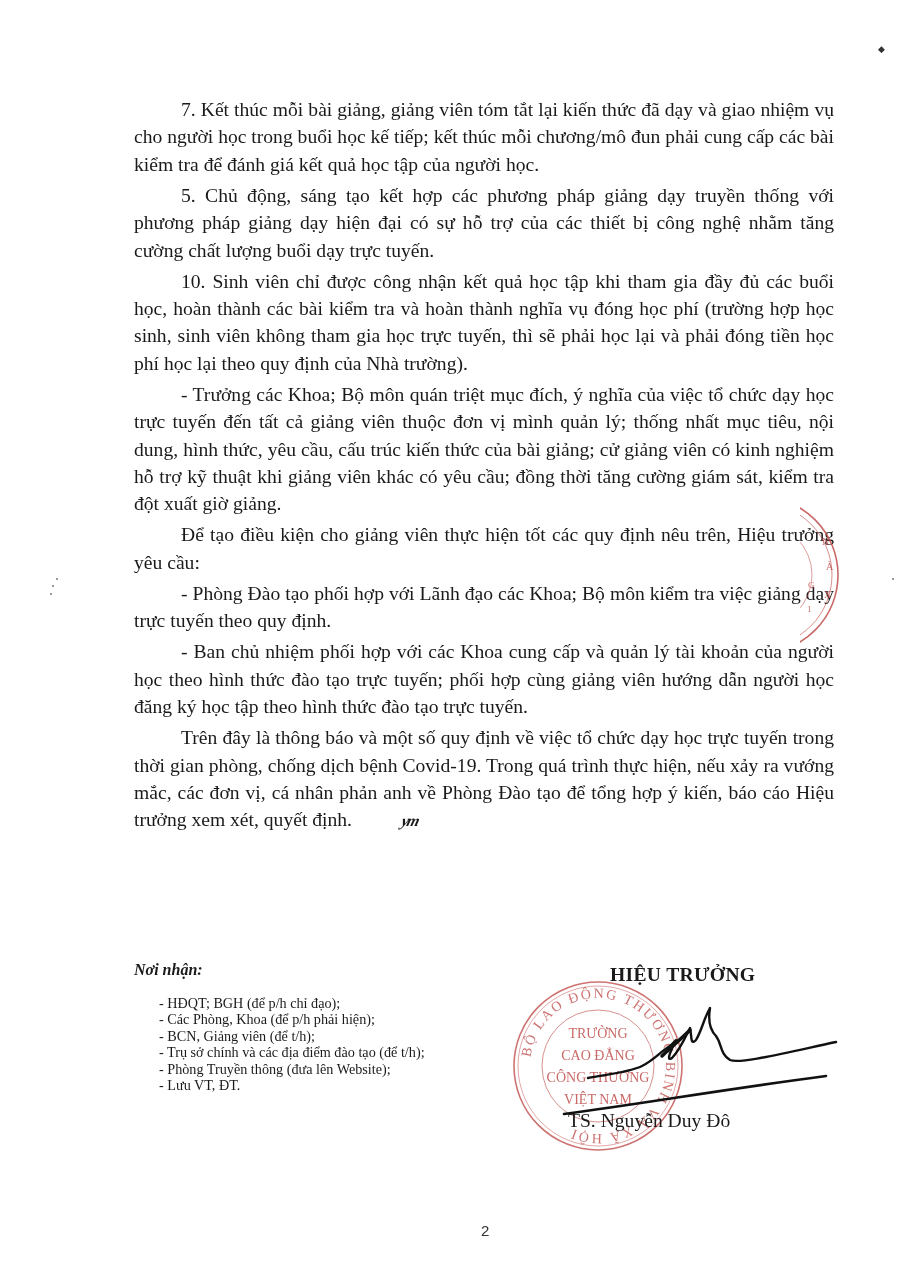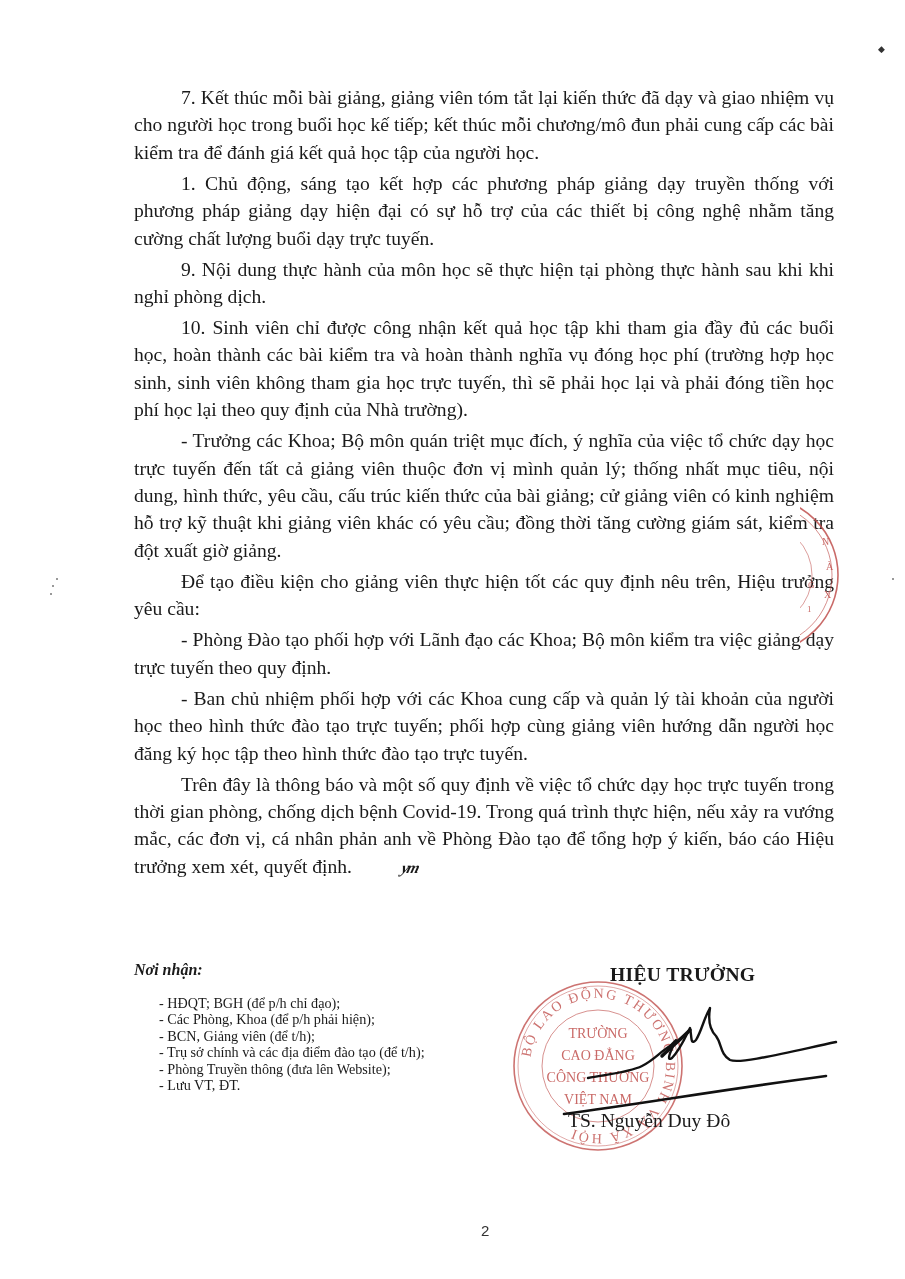--- a/index.html
+++ b/index.html
@@ -2,21 +2,21 @@
 <html><head>
 <meta charset="utf-8">
 <style>
   html, body { margin: 0; padding: 0; }
   body {
     width: 905px; height: 1279px; background: #ffffff; position: relative; overflow: hidden;
     font-family: "Liberation Serif", "DejaVu Serif", serif; color: #1a1a1a;
   }
   .page { position: absolute; left: 0; top: 0; width: 905px; height: 1279px; }
   .body-text {
-    position: absolute; left: 134px; top: 84px; width: 700px;
+    position: absolute; left: 134px; top: 96px; width: 700px;
     font-size: 19.6px; line-height: 27.4px; text-align: justify;
   }
   .body-text p { margin: 0 0 3.6px 0; text-indent: 47px; }
   .initials { display: inline-block; font-style: italic; font-weight: bold; font-size: 16px; transform: skewX(-15deg); margin-left: 3px; letter-spacing: -2px; }
   .recipients { position: absolute; left: 134px; top: 962px; font-size: 14.2px; line-height: 16.5px; }
   .recipients .rtitle { font-weight: bold; font-style: italic; font-size: 16px; margin-bottom: 1px; }
   .recipients ul { list-style: none; margin: 16px; padding: 0 0 0 9px; }
   .sign-block { position: absolute; left: 560px; top: 960px; width: 260px; }
   .sign-title { position: absolute; left: 38px; top: 4px; font-weight: bold; font-size: 19.6px; letter-spacing: 0.3px; white-space: nowrap; margin-left: 12px; }
   .signer { position: absolute; left: 8px; top: 150px; font-weight: normal; font-size: 19.6px; white-space: nowrap; }
@@ -33,22 +33,21 @@
 <div class="page">
 
   <div class="corner-mark">◆</div>
   <div class="speck" style="left:52px;top:585px"></div>
   <div class="speck" style="left:56px;top:578px"></div>
   <div class="speck" style="left:50px;top:593px"></div>
   <div class="speck" style="left:892px;top:578px"></div>
 
   <div class="body-text">
     <p>7. Kết thúc mỗi bài giảng, giảng viên tóm tắt lại kiến thức đã dạy và giao nhiệm vụ cho người học trong buổi học kế tiếp; kết thúc mỗi chương/mô đun phải cung cấp các bài kiểm tra để đánh giá kết quả học tập của người học.</p>
-    <p>1. Chủ động, sáng tạo kết hợp các phương pháp giảng dạy truyền thống với phương pháp giảng dạy hiện đại có sự hỗ trợ của các thiết bị công nghệ nhằm tăng cường chất lượng buổi dạy trực tuyến.</p>
-    <p>9. Nội dung thực hành của môn học sẽ thực hiện tại phòng thực hành sau khi khi nghỉ phòng dịch.</p>
+    <p>5. Chủ động, sáng tạo kết hợp các phương pháp giảng dạy truyền thống với phương pháp giảng dạy hiện đại có sự hỗ trợ của các thiết bị công nghệ nhằm tăng cường chất lượng buổi dạy trực tuyến.</p>
     <p>10. Sinh viên chỉ được công nhận kết quả học tập khi tham gia đầy đủ các buổi học, hoàn thành các bài kiểm tra và hoàn thành nghĩa vụ đóng học phí (trường hợp học sinh, sinh viên không tham gia học trực tuyến, thì sẽ phải học lại và phải đóng tiền học phí học lại theo quy định của Nhà trường).</p>
     <p>- Trưởng các Khoa; Bộ môn quán triệt mục đích, ý nghĩa của việc tổ chức dạy học trực tuyến đến tất cả giảng viên thuộc đơn vị mình quản lý; thống nhất mục tiêu, nội dung, hình thức, yêu cầu, cấu trúc kiến thức của bài giảng; cử giảng viên có kinh nghiệm hỗ trợ kỹ thuật khi giảng viên khác có yêu cầu; đồng thời tăng cường giám sát, kiểm tra đột xuất giờ giảng.</p>
     <p>Để tạo điều kiện cho giảng viên thực hiện tốt các quy định nêu trên, Hiệu trưởng yêu cầu:</p>
     <p>- Phòng Đào tạo phối hợp với Lãnh đạo các Khoa; Bộ môn kiểm tra việc giảng dạy trực tuyến theo quy định.</p>
     <p>- Ban chủ nhiệm phối hợp với các Khoa cung cấp và quản lý tài khoản của người học theo hình thức đào tạo trực tuyến; phối hợp cùng giảng viên hướng dẫn người học đăng ký học tập theo hình thức đào tạo trực tuyến.</p>
     <p><span>Trên đây là thông báo và một số quy định về việc tổ chức dạy học trực tuyến trong thời gian phòng, chống dịch bệnh Covid-19. Trong quá trình thực hiện, nếu xảy ra vướng mắc, các đơn vị, cá nhân phản anh về Phòng Đào tạo để tổng hợp ý kiến, báo cáo Hiệu trưởng xem xét, quyết định.</span><span class="initials">ym</span></p>
   </div>
 
   <div class="recipients">
     <div class="rtitle">Nơi nhận:</div>

